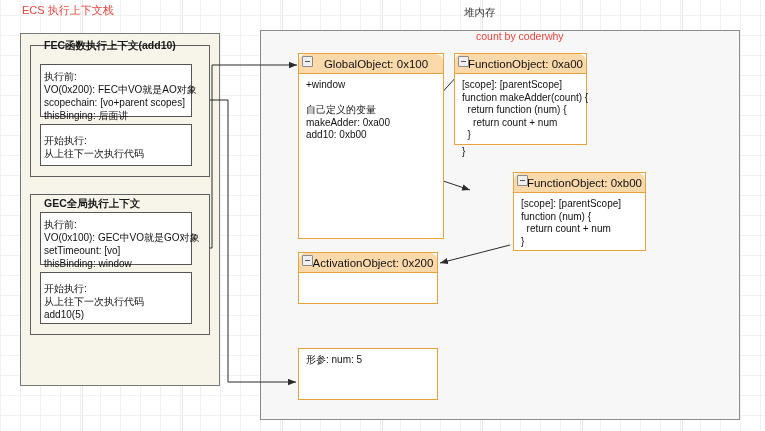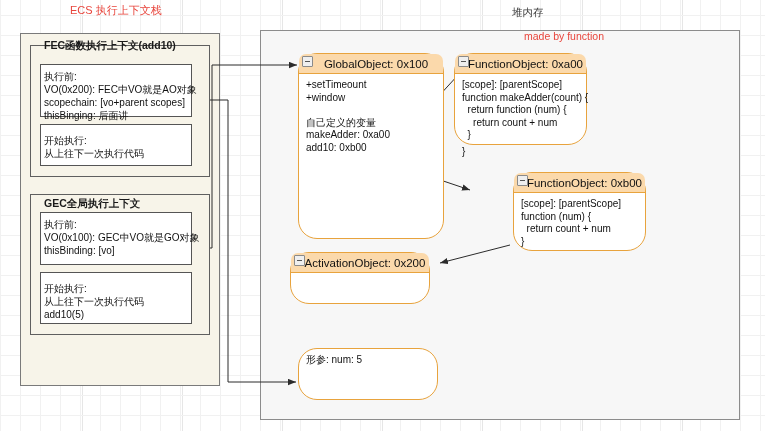--- a/index.html
+++ b/index.html
@@ -20,21 +20,21 @@
       linear-gradient(to right, #e6e6e6 1px, transparent 1px),
       linear-gradient(to bottom, #e6e6e6 1px, transparent 1px);
     background-size:20px 20px,20px 20px,100px 100px,100px 100px;
     background-position:0 -5px,0 -5px,-18px -5px,-18px -5px;
     z-index:0;
   }
   #canvas{position:absolute;inset:0;z-index:2;}
   
   .sec-title{
     position:absolute;z-index:4;
-    font-size:11px;line-height:13px;white-space:nowrap;margin-left:48px;
+    font-size:11px;line-height:13px;white-space:nowrap;
   }
   #ecs-title{left:22px;top:4px;color:#e8453c;}
   #heap-title{left:464px;top:6px;color:#3b3b3b;font-size:10.5px;}
   #made-by{left:476px;top:30px;color:#e8453c;font-size:10.5px;}
   
   #ecs-panel{
     position:absolute;left:20px;top:33px;width:198px;height:351px;
     background:#f7f4e9;border:1px solid #7a7a7a;z-index:1;
   }
   .ctx-box{
@@ -51,21 +51,21 @@
   }
   .note div{white-space:nowrap;}
   
   #heap-panel{
     position:absolute;left:260px;top:30px;width:478px;height:388px;
     background:#f7f7f7;border:1px solid #8c8c8c;z-index:1;
   }
   
   .obj{
     position:absolute;z-index:3;box-sizing:border-box;
-    border:1.6px solid #e8a33d;border-radius:19px;
+    border:1.6px solid #e8a33d;border-radius:0;
     background:#ffffff;overflow:visible;
   }
   .obj-hd{
     position:relative;box-sizing:border-box;
     background:#fbd9ab;border-bottom:1.6px solid #e8a33d;
     border-radius:7px 7px 0 0;
     height:20px;line-height:20px;
     font-size:11.5px;color:#111111;
     text-align:center;white-space:nowrap;
     padding-left:10px;
@@ -107,21 +107,21 @@
     <path d="M392,147 L470,62"></path>
 
     <path d="M378,159 L470,190"></path>
 
     <path d="M510,245 L440,263"></path>
   </g>
 </svg>
 
 <div class="sec-title" id="ecs-title">ECS 执行上下文栈</div>
 <div class="sec-title" id="heap-title">堆内存</div>
-<div class="sec-title" id="made-by">made by function</div>
+<div class="sec-title" id="made-by">count by coderwhy</div>
 
 <div id="ecs-panel"></div>
 
 <div class="ctx-box" style="left:30px;top:45px;width:178px;height:130px;"></div>
 <div class="ctx-label" style="left:44px;top:39px;">FEC函数执行上下文(add10)</div>
 <div class="note" style="left:40px;top:64px;width:152px;height:53px;">
   <div>执行前:</div>
   <div>VO(0x200): FEC中VO就是AO对象</div>
   <div>scopechain: [vo+parent scopes]</div>
   <div>thisBinging: 后面讲</div>
@@ -129,37 +129,37 @@
 <div class="note" style="left:40px;top:124px;width:152px;height:42px;padding-top:9px;">
   <div>开始执行:</div>
   <div>从上往下一次执行代码</div>
 </div>
 
 <div class="ctx-box" style="left:30px;top:194px;width:178px;height:139px;"></div>
 <div class="ctx-label" style="left:44px;top:197px;">GEC全局执行上下文</div>
 <div class="note" style="left:40px;top:212px;width:152px;height:53px;">
   <div>执行前:</div>
   <div>VO(0x100): GEC中VO就是GO对象</div>
-  <div>thisBinding: [vo]</div>
+  <div>setTimeount: [vo]</div>
+  <div>thisBinding: window</div>
 </div>
 <div class="note" style="left:40px;top:272px;width:152px;height:52px;padding-top:9px;">
   <div>开始执行:</div>
   <div>从上往下一次执行代码</div>
   <div>add10(5)</div>
 </div>
 
 <div id="heap-panel"></div>
 
 <div class="obj" style="left:298px;top:53px;width:146px;height:186px;">
   <div class="obj-hd">
     <span class="collapse"></span>
     <span>GlobalObject: 0x100</span>
   </div>
   <div class="obj-bd">
-    <div>+setTimeount</div>
     <div>+window</div>
     <div style="height:12.6px;">&nbsp;</div>
     <div>自己定义的变量</div>
     <div>makeAdder: 0xa00</div>
     <div>add10: 0xb00</div>
   </div>
 </div>
 
 <div class="obj" style="left:454px;top:53px;width:133px;height:92px;">
   <div class="obj-hd">
@@ -182,21 +182,21 @@
     <span>FunctionObject: 0xb00</span>
   </div>
   <div class="obj-bd">
     <div>[scope]: [parentScope]</div>
     <div>function (num) {</div>
     <div>  return count + num</div>
     <div>}</div>
   </div>
 </div>
 
-<div class="obj" style="left:290px;top:252px;width:140px;height:52px;">
+<div class="obj" style="left:298px;top:252px;width:140px;height:52px;">
   <div class="obj-hd">
     <span class="collapse"></span>
     <span>ActivationObject: 0x200</span>
   </div>
 </div>
 
 <div class="obj" style="left:298px;top:348px;width:140px;height:52px;">
   <div class="obj-bd">
     <div>形参: num: 5</div>
   </div>

